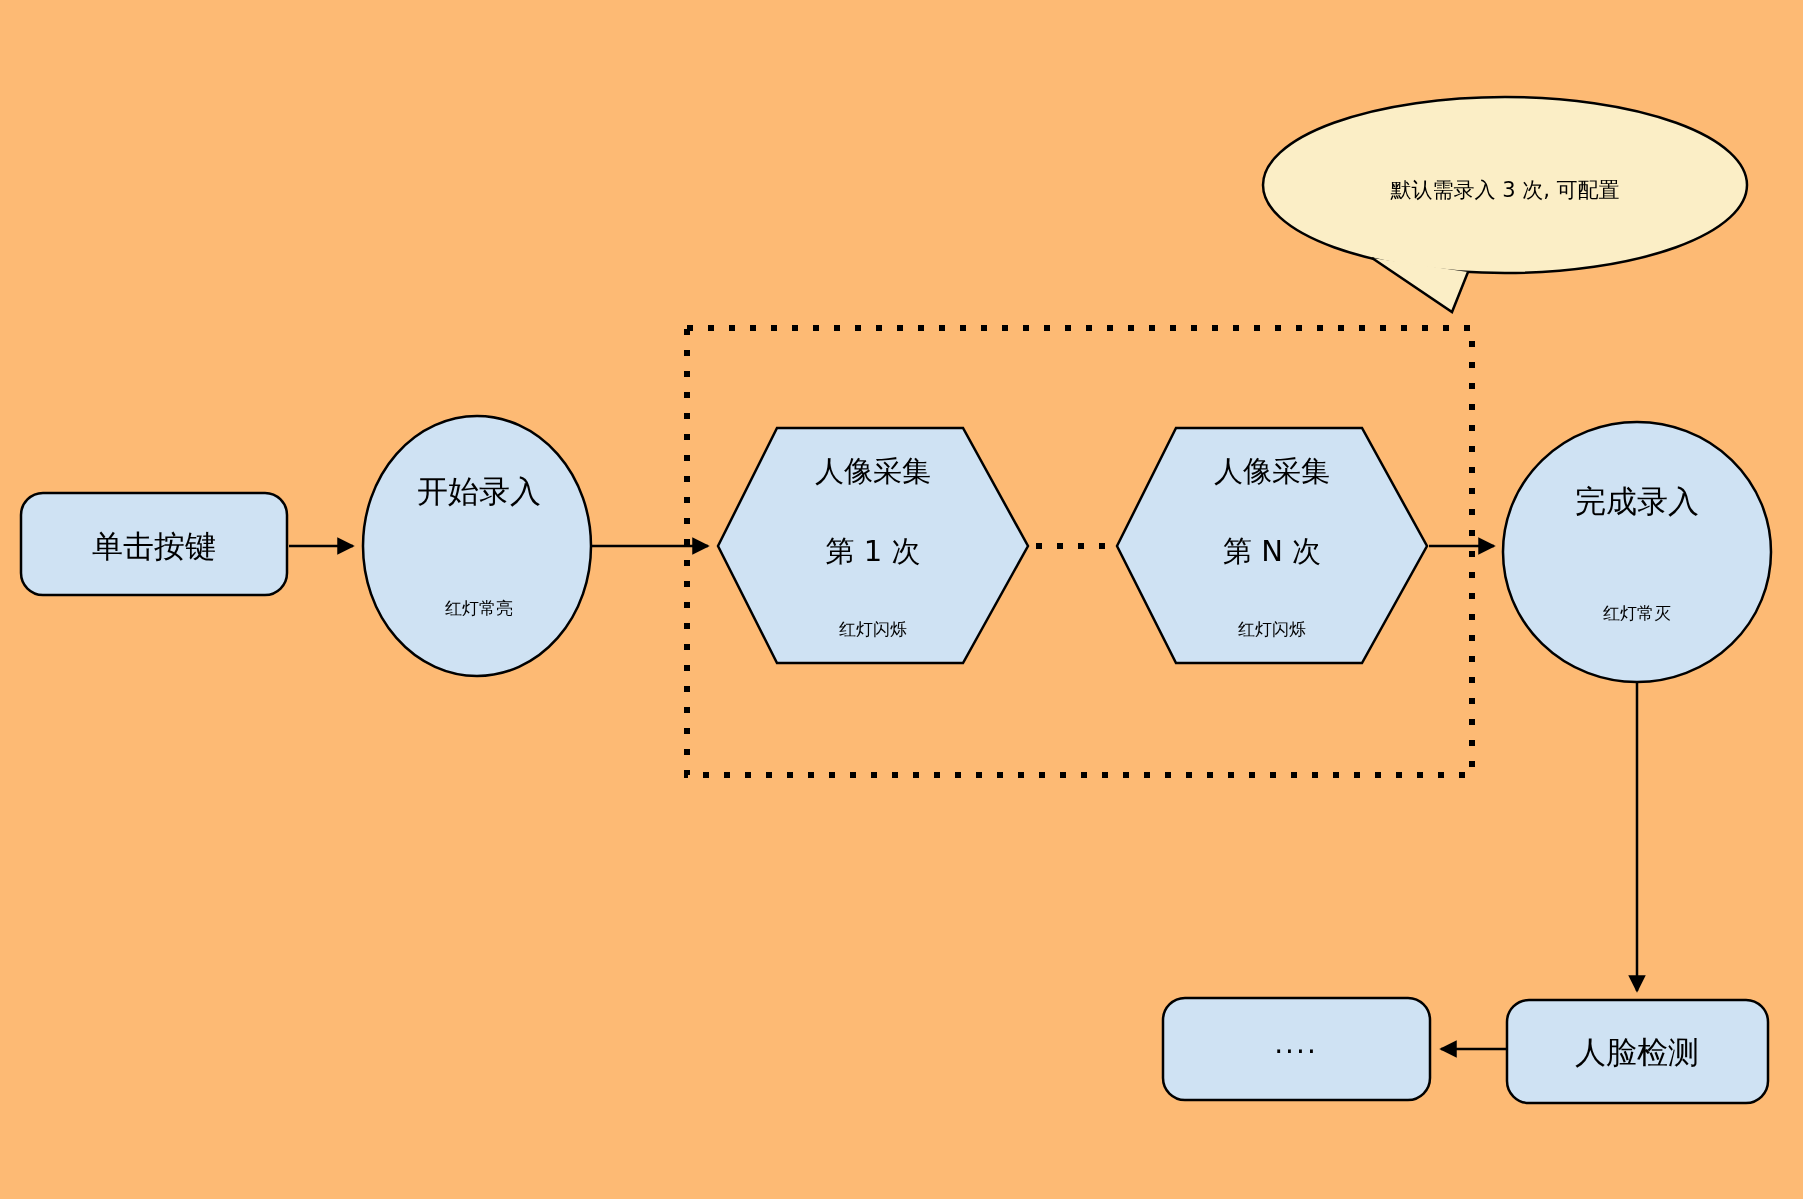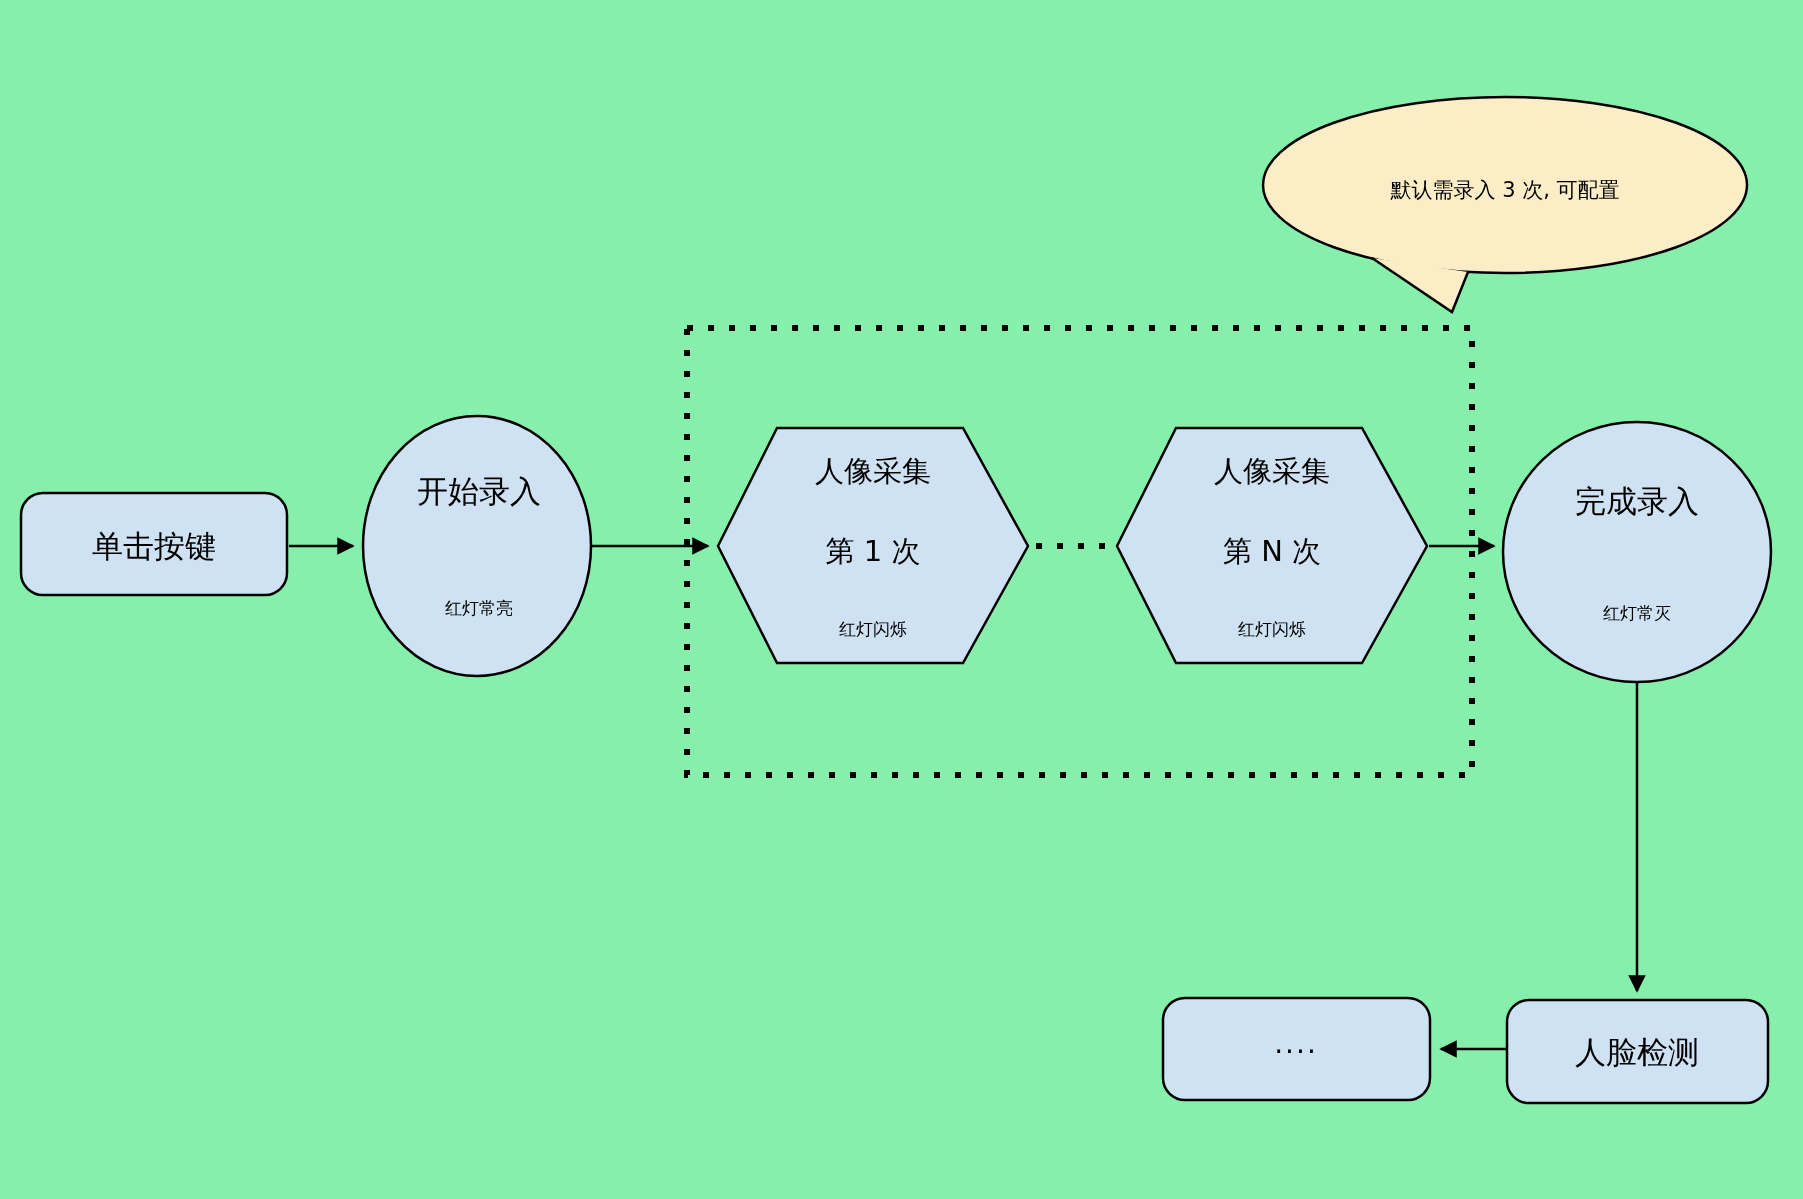--- a/index.html
+++ b/index.html
@@ -5,21 +5,21 @@
   html, body {
     margin: 0;
     padding: 0;
     background: #ffffff;
     font-family: "DejaVu Sans", "Liberation Sans", sans-serif;
   }
   .canvas-wrap {
     position: relative;
     width: 1803px;
     height: 1199px;
-    background: #86efac;
+    background: #fdba74;
     overflow: hidden;
   }
   svg { display: block; }
   .shape {
     stroke: #000000;
     stroke-width: 2.5;
   }
   .connector {
     stroke: #000000;
     stroke-width: 2.5;

